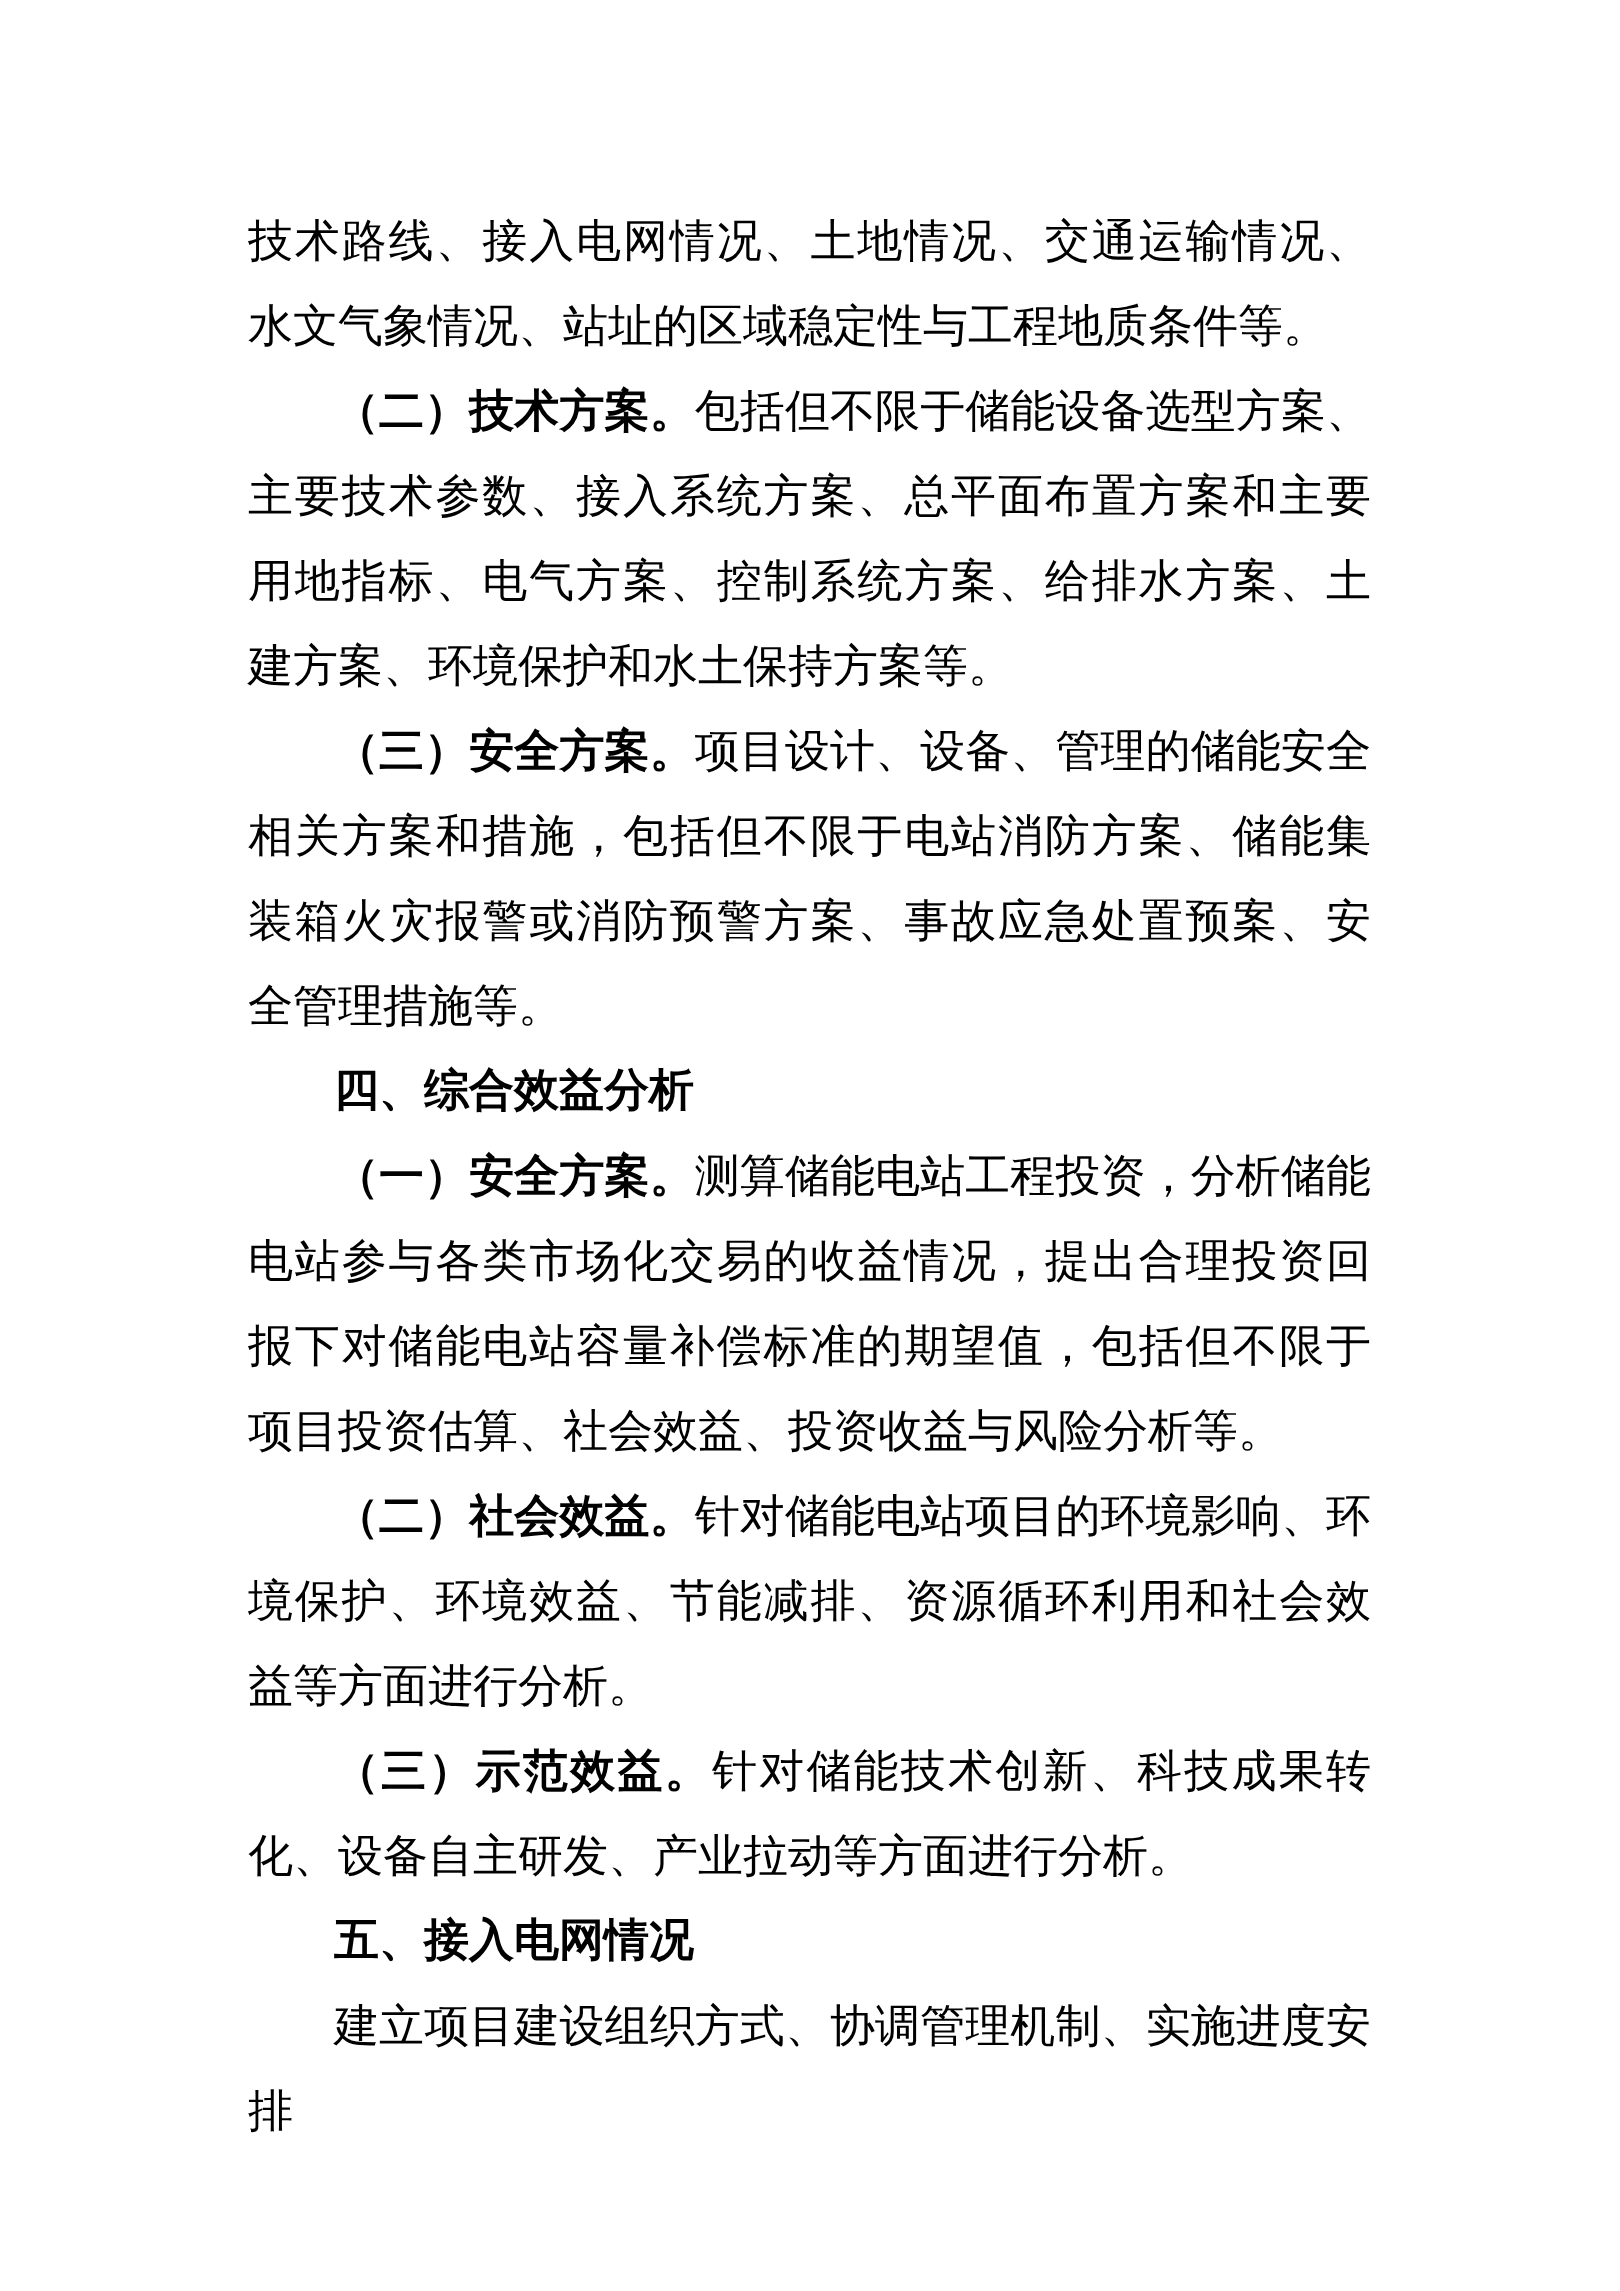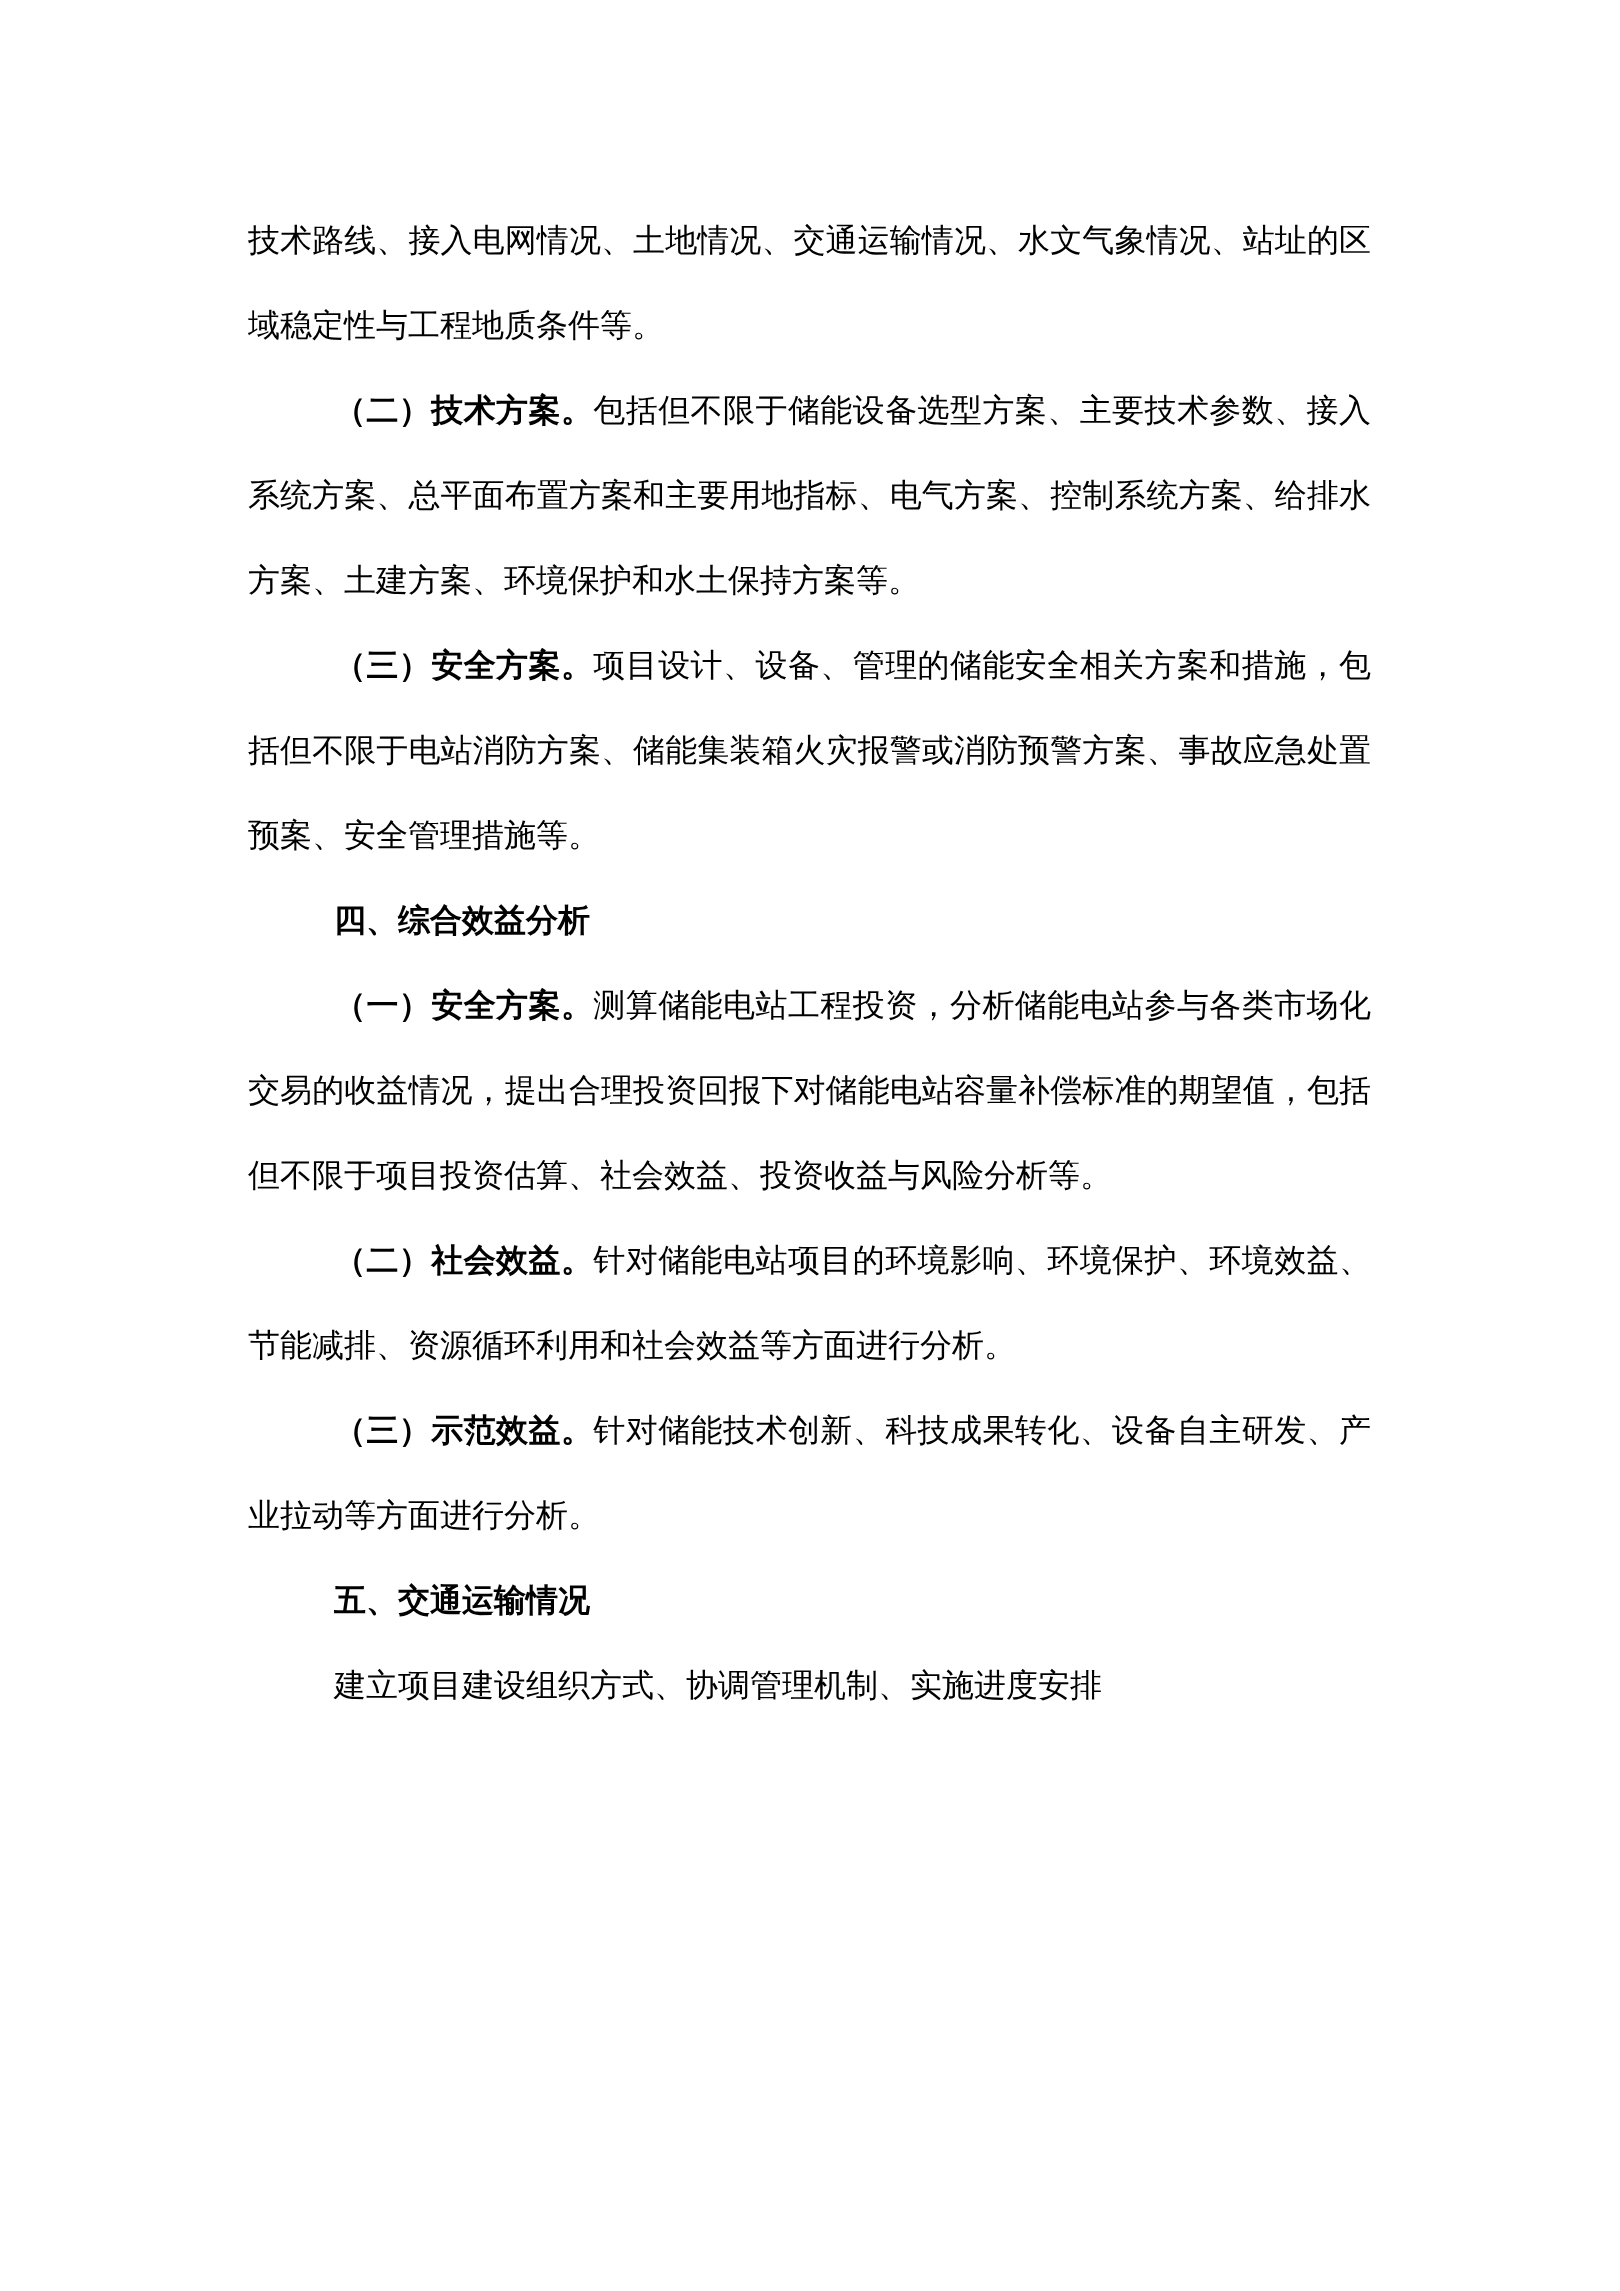--- a/index.html
+++ b/index.html
@@ -14,21 +14,21 @@
     background: #ffffff;
     color: #000000;
     overflow: hidden;
   }
   .text-block {
     position: absolute;
     left: 248px;
     top: 198px;
     width: 1123px;
     font-family: "DejaVu Serif", "Liberation Serif", serif;
-    font-size: 32px;
+    font-size: 45px;
     line-height: 85px;
     color: #000000;
     text-align: justify;
     text-justify: inter-character;
     word-break: break-all;
     overflow-wrap: break-word;
   }
   .text-block p {
     margin: 0;
     padding: 0;
@@ -59,19 +59,19 @@
     <p class="indent"><span class="lead">（三）安全方案。</span><span>项目设计、设备、管理的储能安全相关方案和措施，包括但不限于电站消防方案、储能集装箱火灾报警或消防预警方案、事故应急处置预案、安全管理措施等。</span></p>
 
     <p class="heading"><span>四、综合效益分析</span></p>
 
     <p class="indent"><span class="lead">（一）安全方案。</span><span>测算储能电站工程投资，分析储能电站参与各类市场化交易的收益情况，提出合理投资回报下对储能电站容量补偿标准的期望值，包括但不限于项目投资估算、社会效益、投资收益与风险分析等。</span></p>
 
     <p class="indent"><span class="lead">（二）社会效益。</span><span>针对储能电站项目的环境影响、环境保护、环境效益、节能减排、资源循环利用和社会效益等方面进行分析。</span></p>
 
     <p class="indent"><span class="lead">（三）示范效益。</span><span>针对储能技术创新、科技成果转化、设备自主研发、产业拉动等方面进行分析。</span></p>
 
-    <p class="heading"><span>五、交通运输情况</span></p>
+    <p class="heading"><span>五、接入电网情况</span></p>
 
     <p class="indent"><span>建立项目建设组织方式、协调管理机制、实施进度安排</span></p>
 
   </div>
 </div>
 
 
 </body></html>

